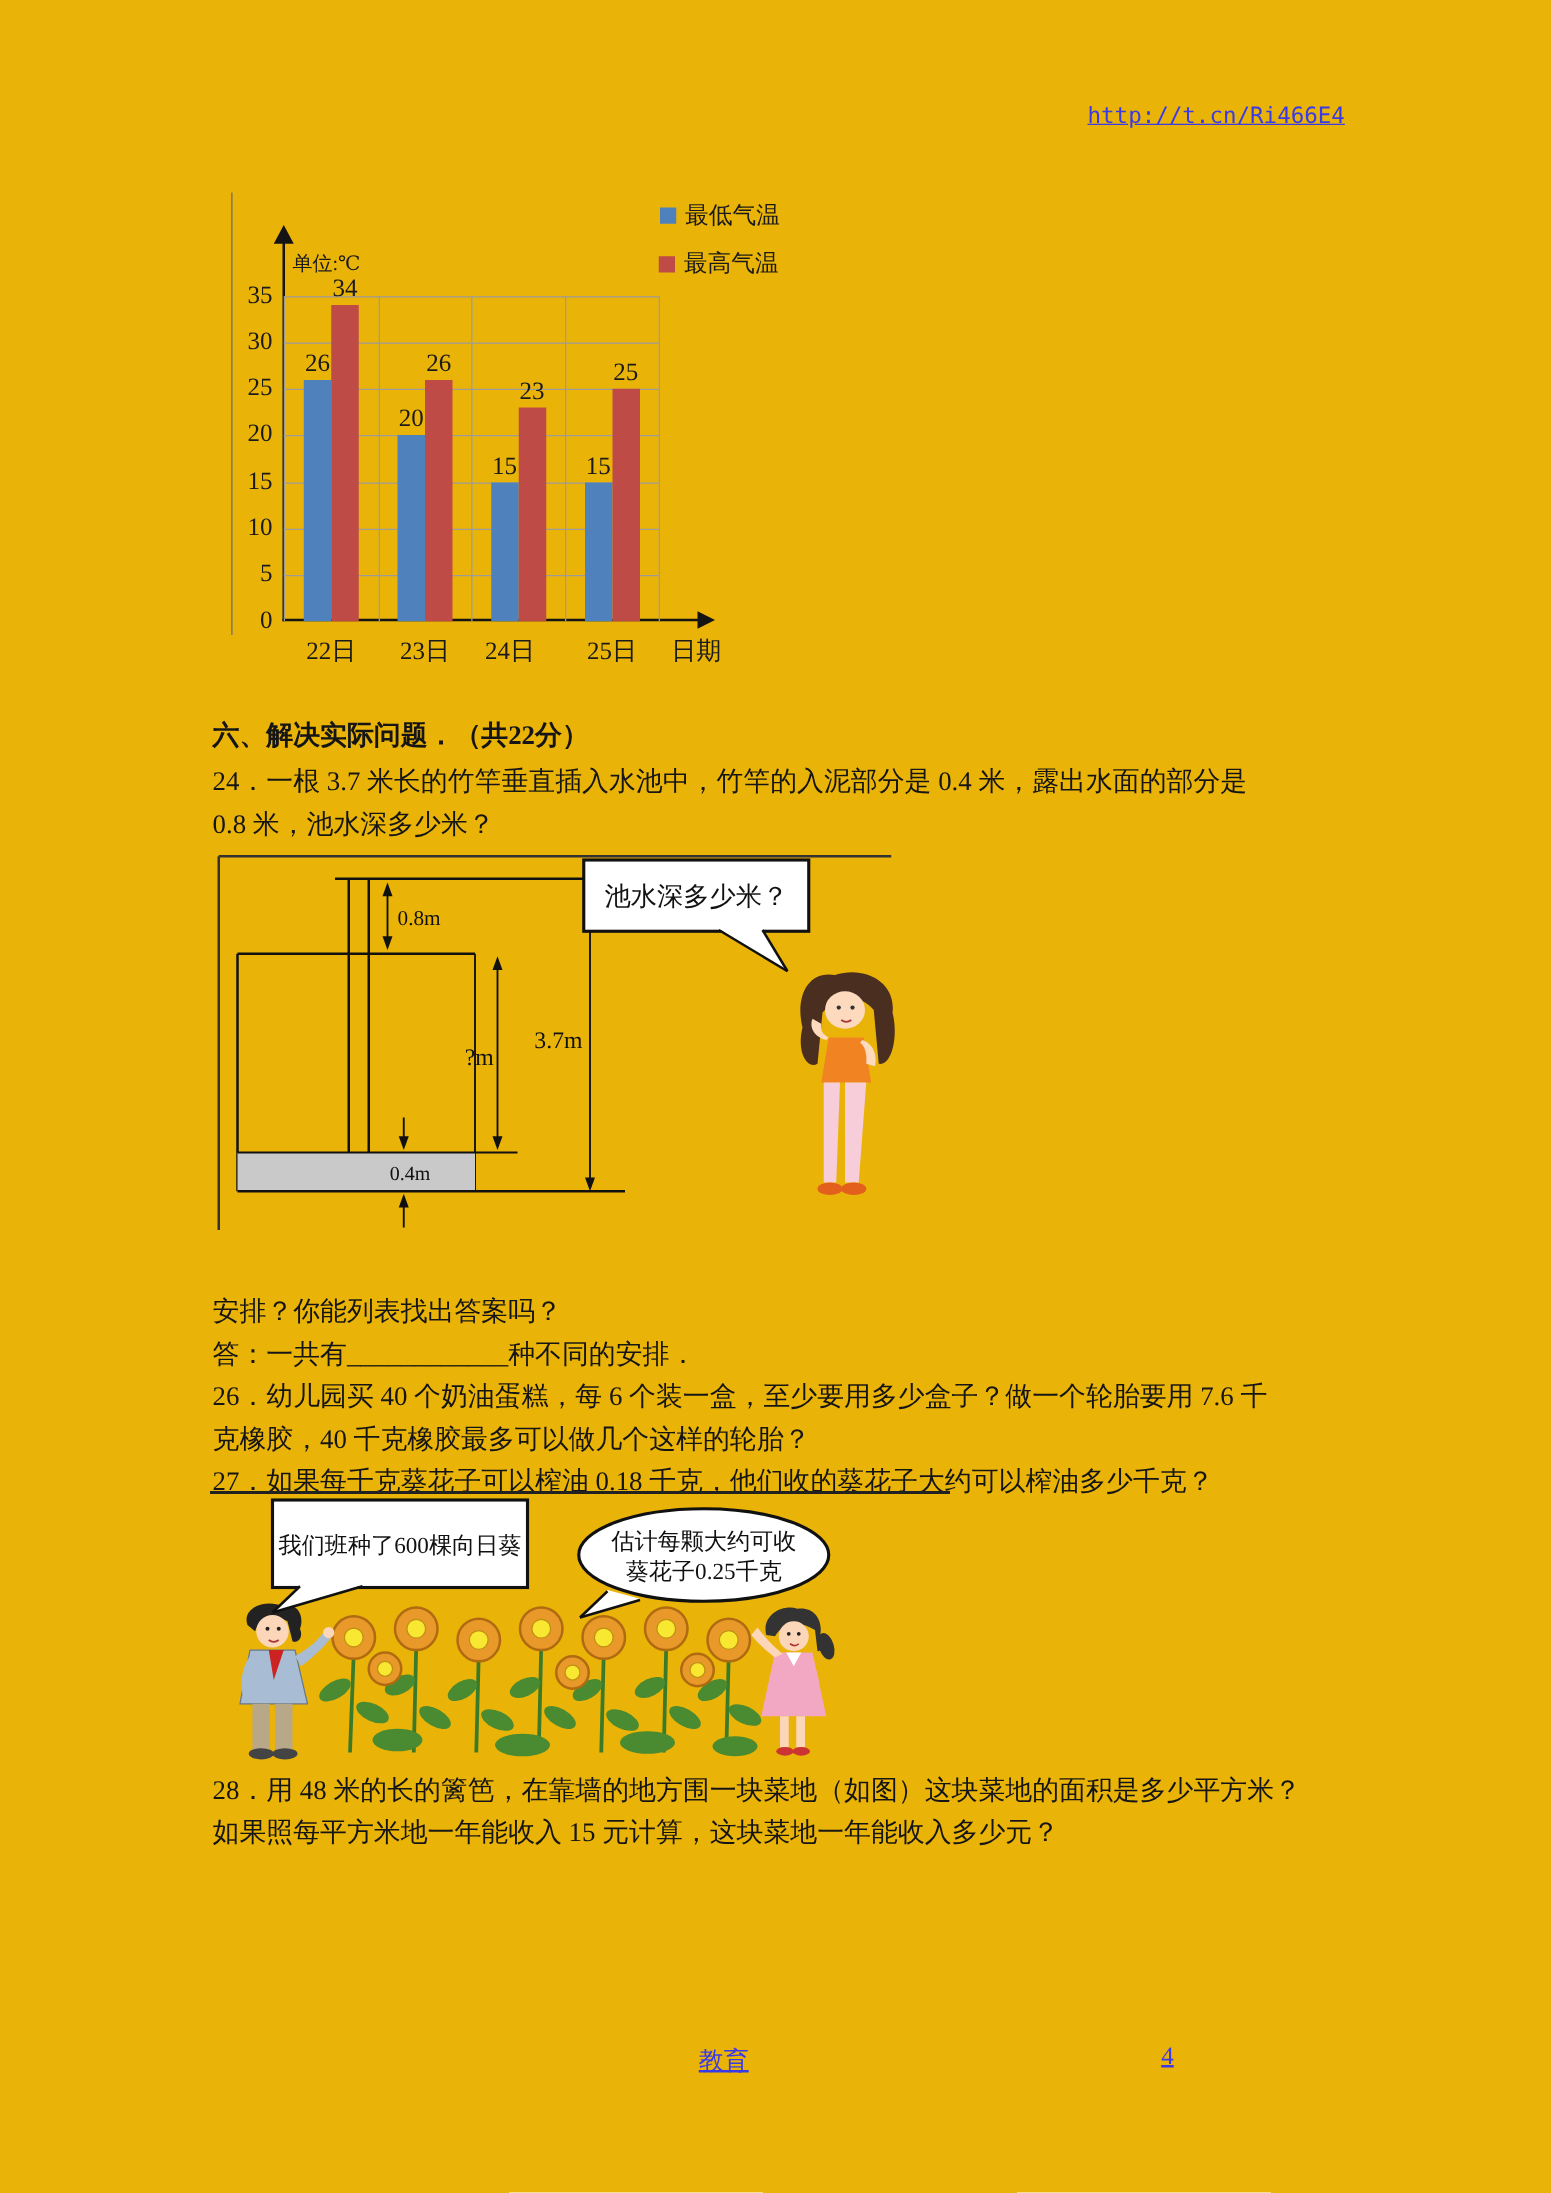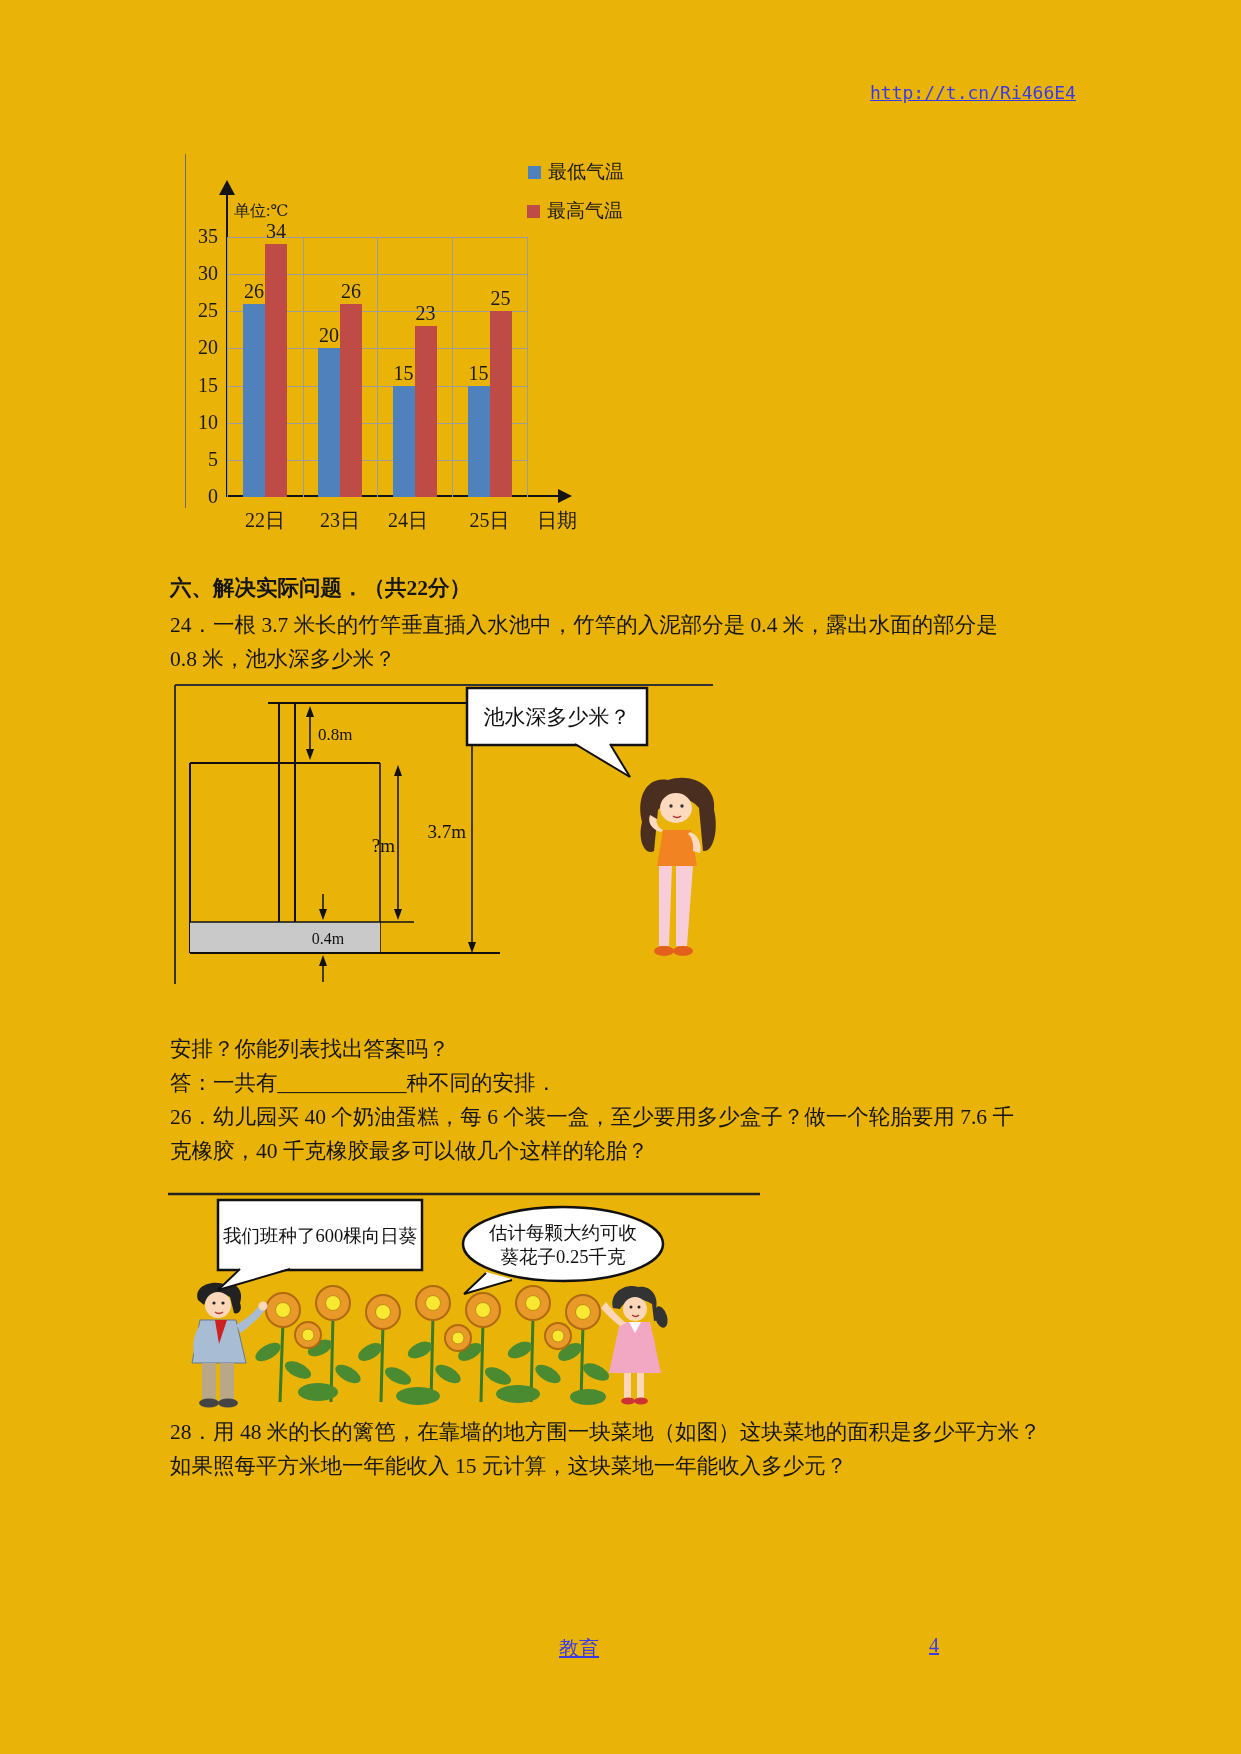--- a/index.html
+++ b/index.html
@@ -180,20 +180,21 @@
         <ellipse cx="496" cy="271" rx="10" ry="5" fill="#e2601c"></ellipse>
         <ellipse cx="515" cy="271" rx="10" ry="5" fill="#e2601c"></ellipse>
       </g>
     </svg>
   </div>
 
   <div class="txt" style="left:170px;top:1034px;">安排？你能列表找出答案吗？</div>
   <div class="txt" style="left:170px;top:1068px;">答：一共有____________种不同的安排．</div>
   <div class="txt" style="left:170px;top:1102px;">26．幼儿园买 40 个奶油蛋糕，每 6 个装一盒，至少要用多少盒子？做一个轮胎要用 7.6 千</div>
   <div class="txt" style="left:170px;top:1136px;">克橡胶，40 千克橡胶最多可以做几个这样的轮胎？</div>
+  <div class="txt" style="left:170px;top:1170px;">27．如果每千克葵花子可以榨油 0.18 千克，他们收的葵花子大约可以榨油多少千克？</div>
 
   <div class="figure" style="left:168px;top:1192px;">
     <svg width="600" height="216" viewBox="0 0 600 216">
       <line x1="0" y1="2" x2="592" y2="2" stroke="#222" stroke-width="2.5"></line>
 
       <g>
         <g stroke="#3a7a28" stroke-width="3">
           <line x1="115" y1="130" x2="112" y2="210"></line>
             <line x1="165" y1="124" x2="163" y2="210"></line>
           <line x1="215" y1="132" x2="213" y2="210"></line>

